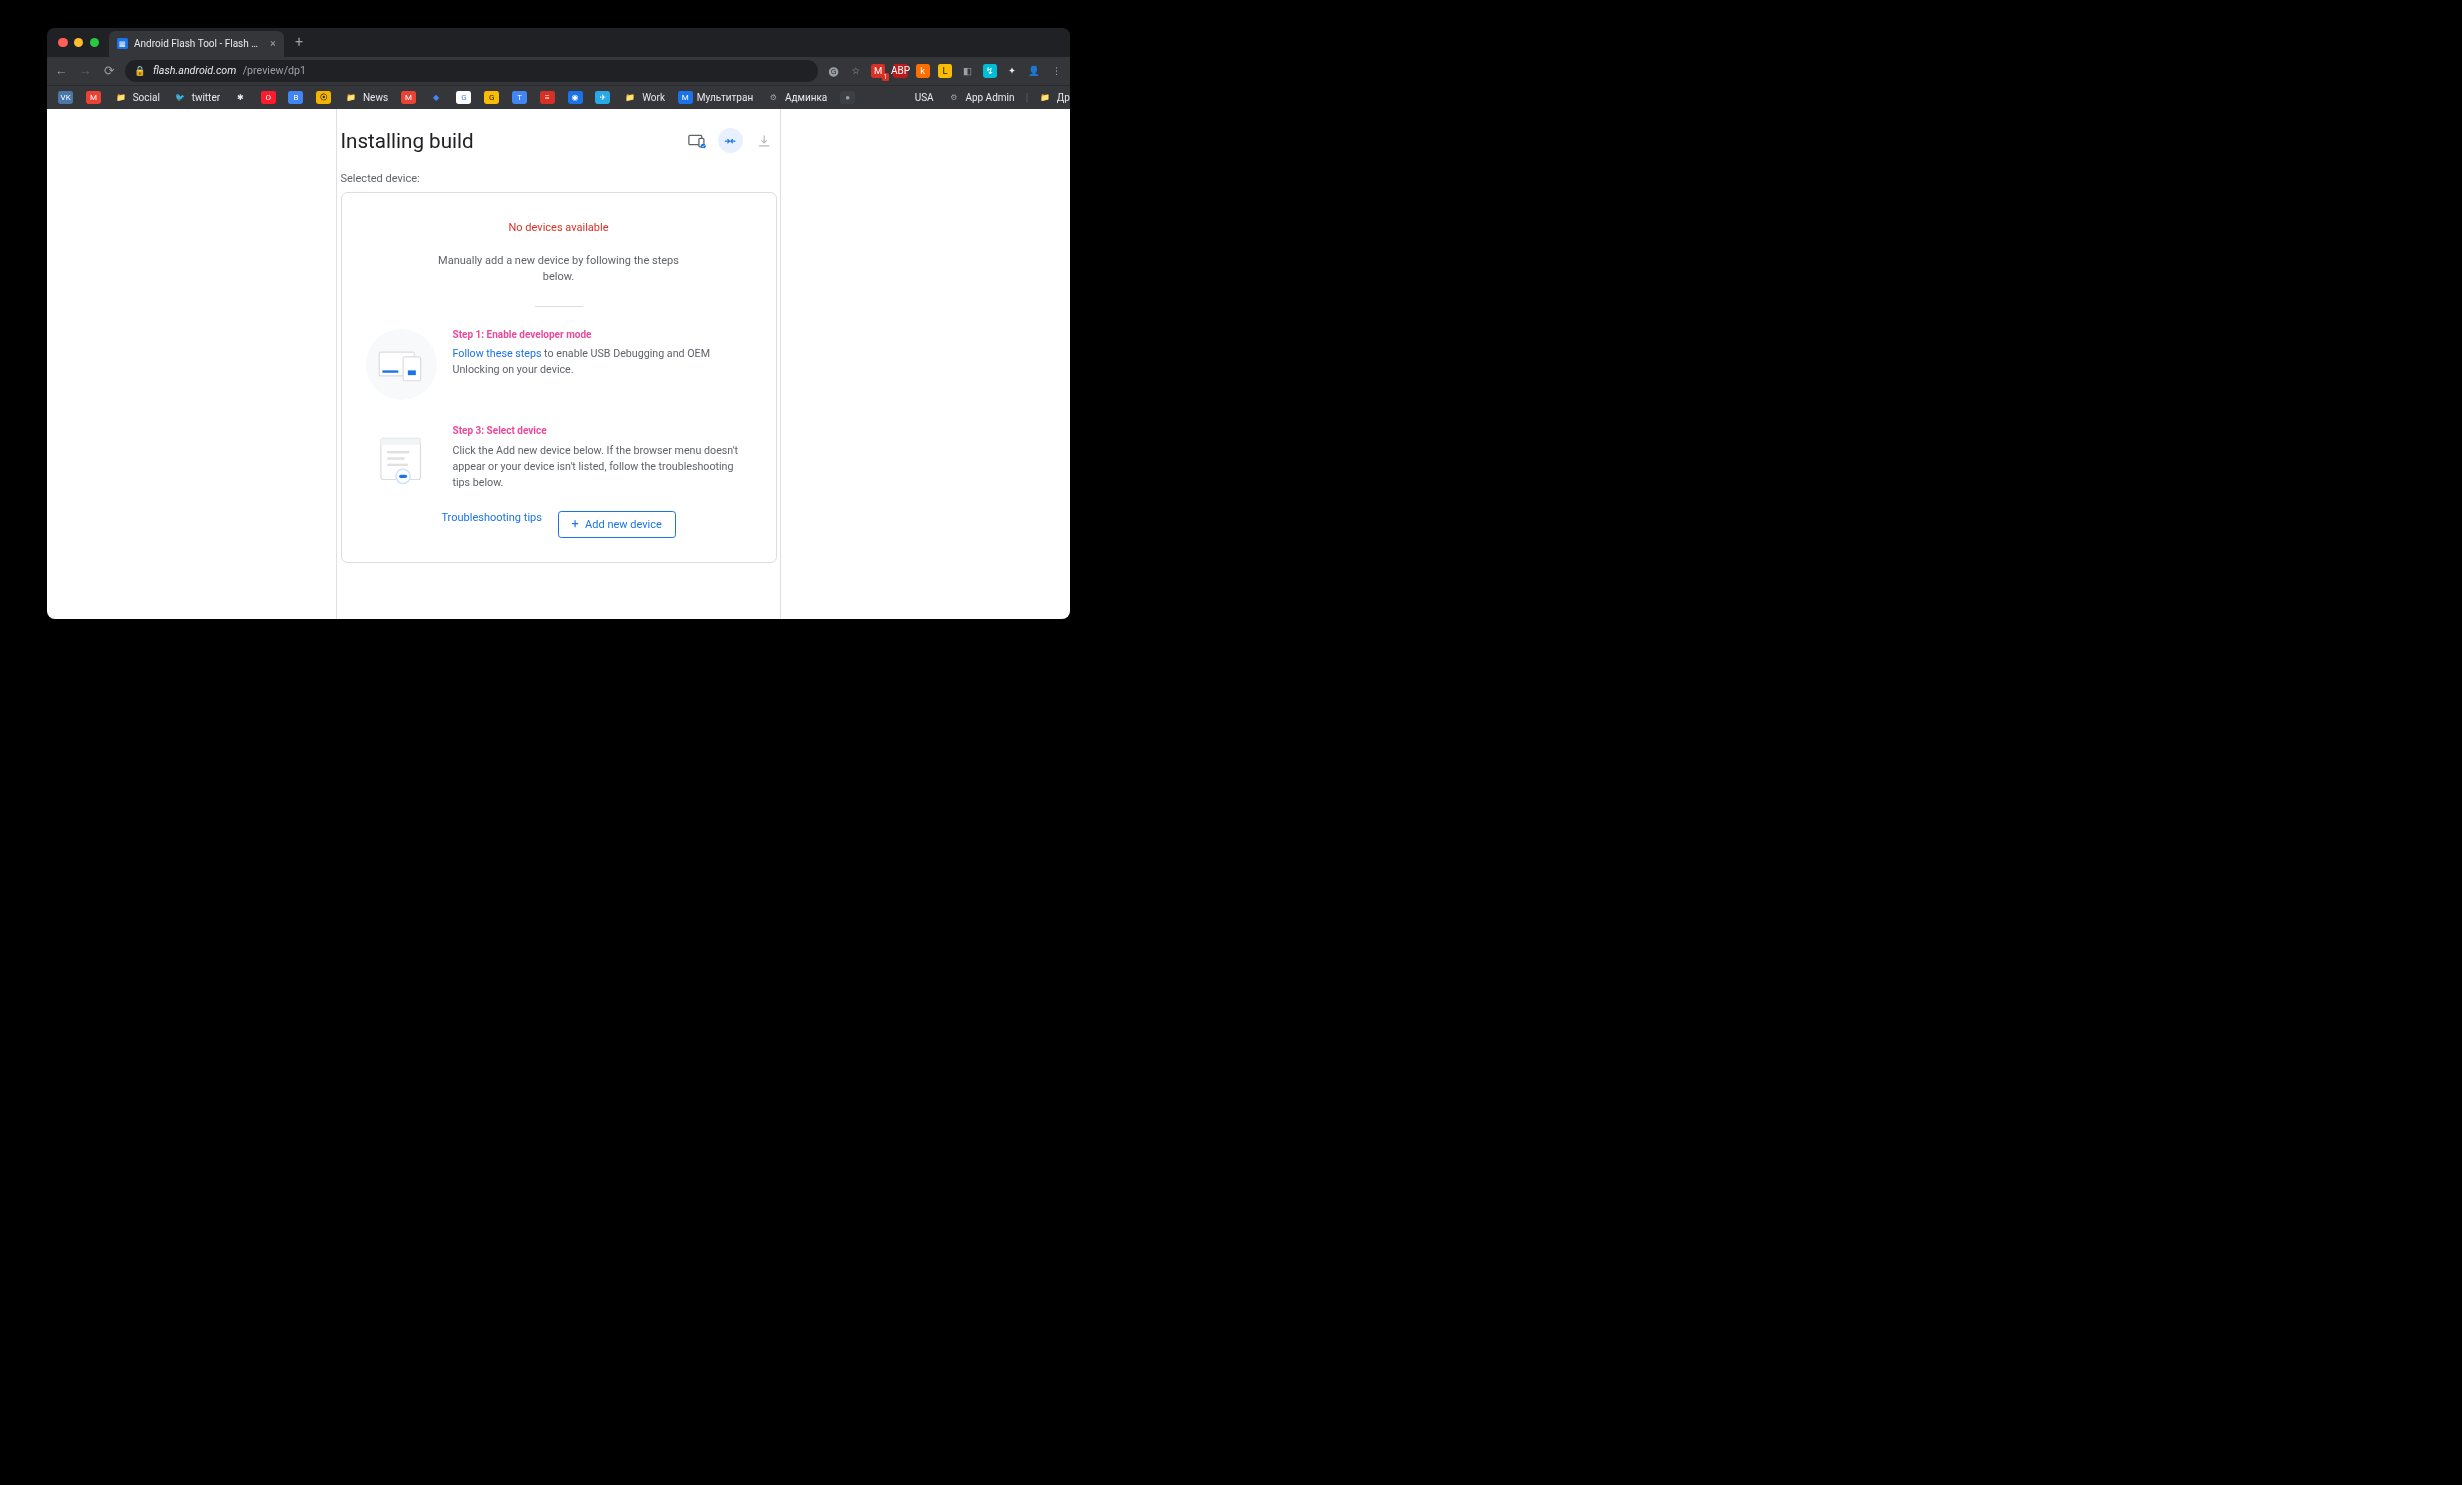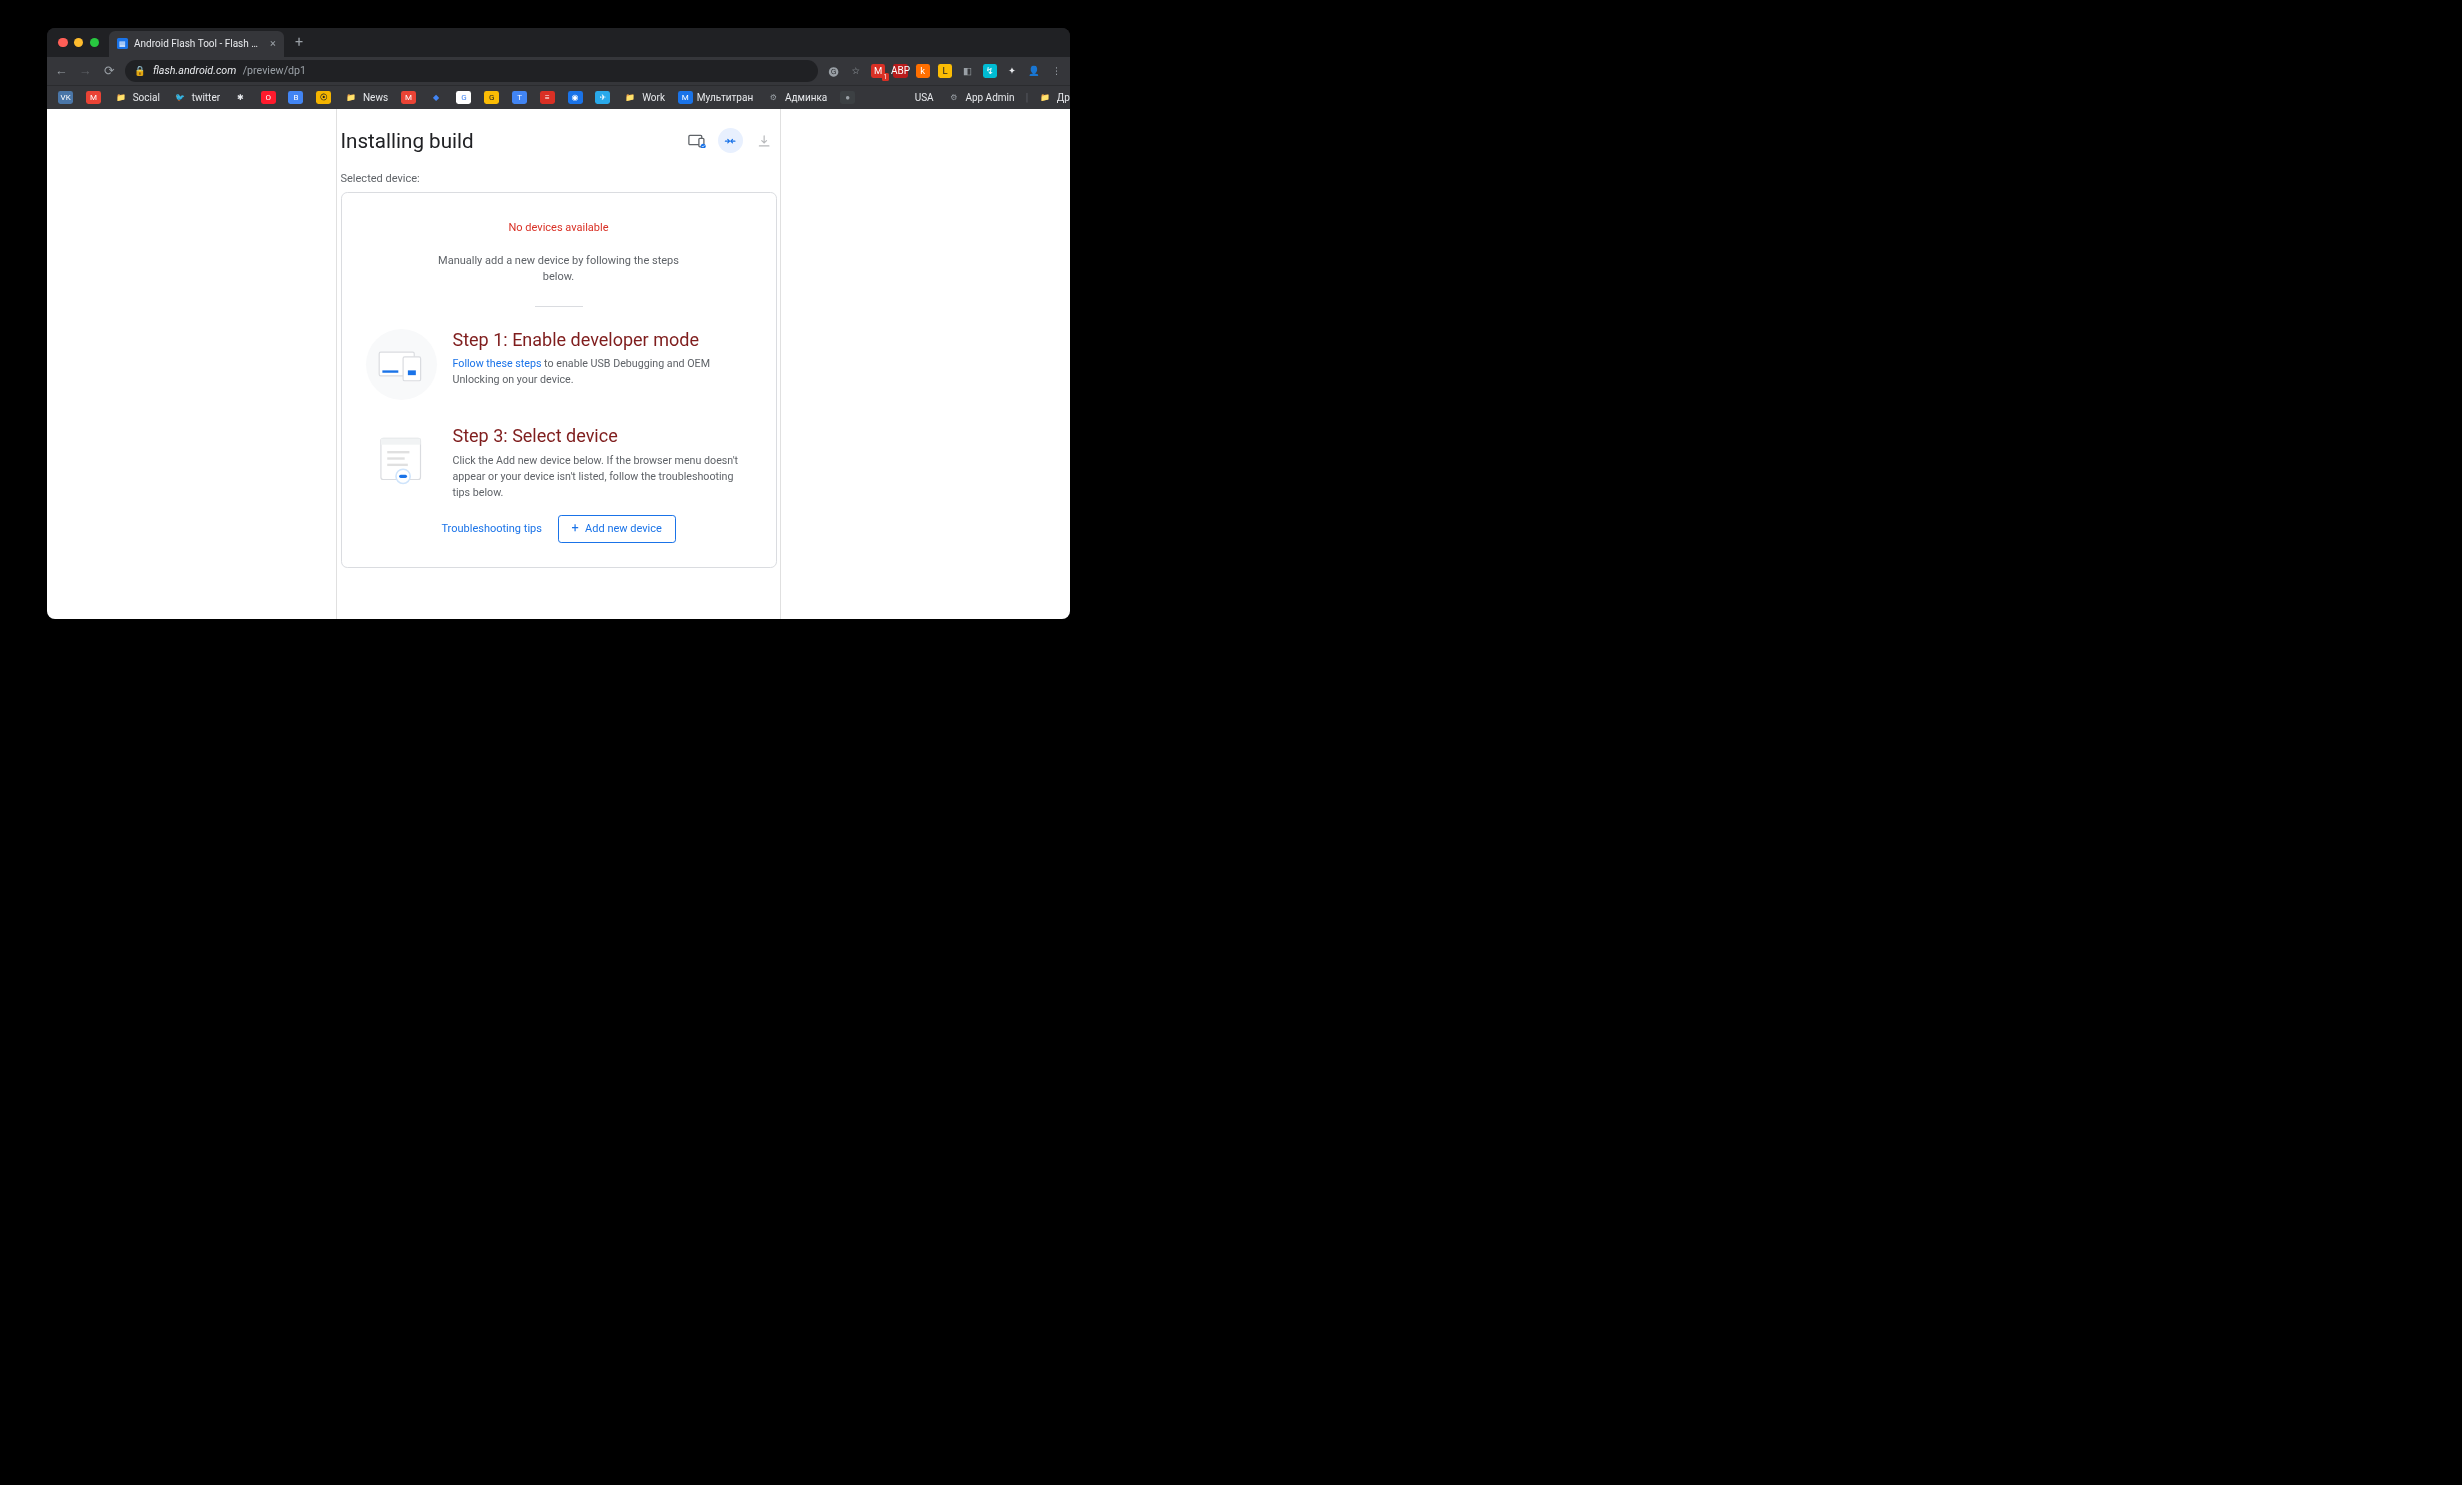--- a/index.html
+++ b/index.html
@@ -102,24 +102,24 @@
     border:0.8px solid #dadce0; border-radius:6.3px;
     padding: 28.6px 24px 24px;
     text-align:center;
   }
   .no-devices { color:#d93025; font-size:11px; }
   .manual-text { color:#5f6368; font-size:11px; margin-top:19px; max-width:254px; margin-left:auto; margin-right:auto; line-height:1.4; }
   .divider { width:48px; height:0.8px; background:#dadce0; margin:22px auto 22px; }
   .step { display:flex; gap:16px; text-align:left; margin-bottom:25.4px; align-items:flex-start; }
   .step-illus { width:71px; height:71px; flex-shrink:0; background:#f8f9fa; border-radius:50%; display:flex; align-items:center; justify-content:center; }
   .step-body { flex:1; }
-  .step-title { font-size:18px; font-weight:400; color:#7f1d1d; margin-bottom:6.3px; }
+  .step-title { font-size:10px; font-weight:700; color:#ec4899; margin-bottom:6.3px; }
   .step-text { font-size:10.7px; color:#5f6368; line-height:1.5; }
   .step-link { color:#1a73e8; cursor:pointer; }
-  .card-actions { display:flex; justify-content:center; gap:16px; margin-top:1px; align-items:center; }
+  .card-actions { display:flex; justify-content:center; gap:16px; margin-top:1px; align-items:flex-start; }
   .link-btn { color:#1a73e8; font-size:11px; cursor:pointer; }
   .outlined-btn {
     border:0.8px solid #1a73e8; color:#1a73e8;
     padding:6.3px 12.7px; border-radius:3.2px;
     font-size:11px; display:flex; align-items:center; gap:6.3px;
     cursor:pointer; background:#fff;
   }
   .plus { font-size:12.7px; line-height:1; }
   
   .side-line { position:absolute; top:0; bottom:0; width:0.8px; background:#e0e0e0; }

